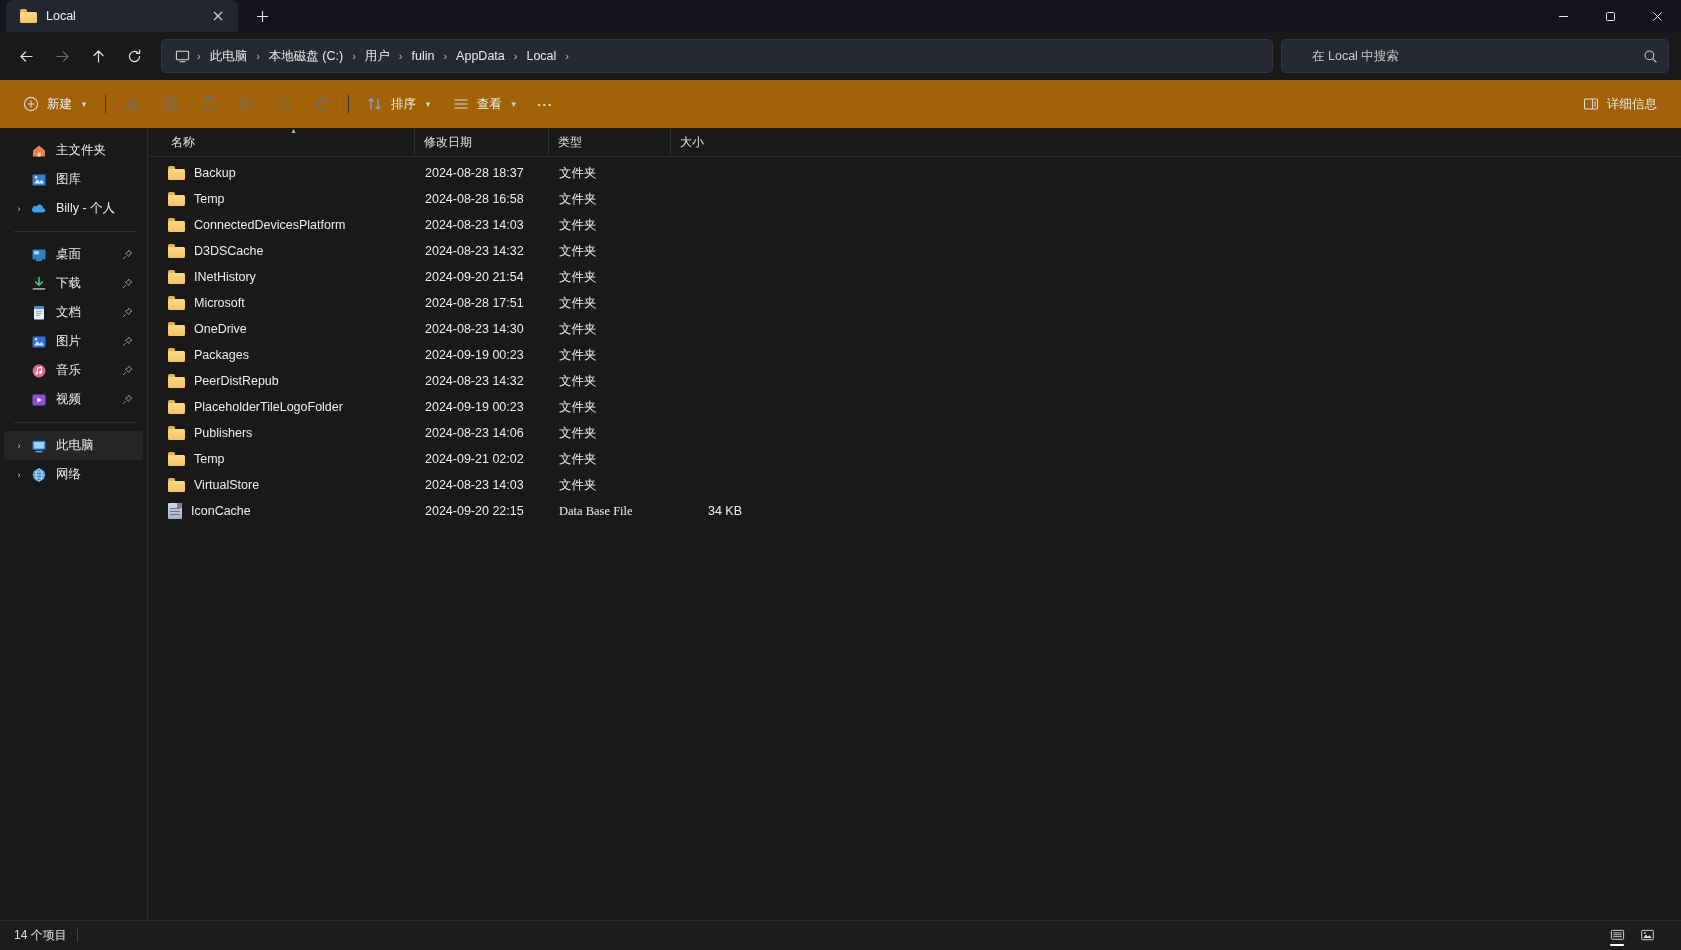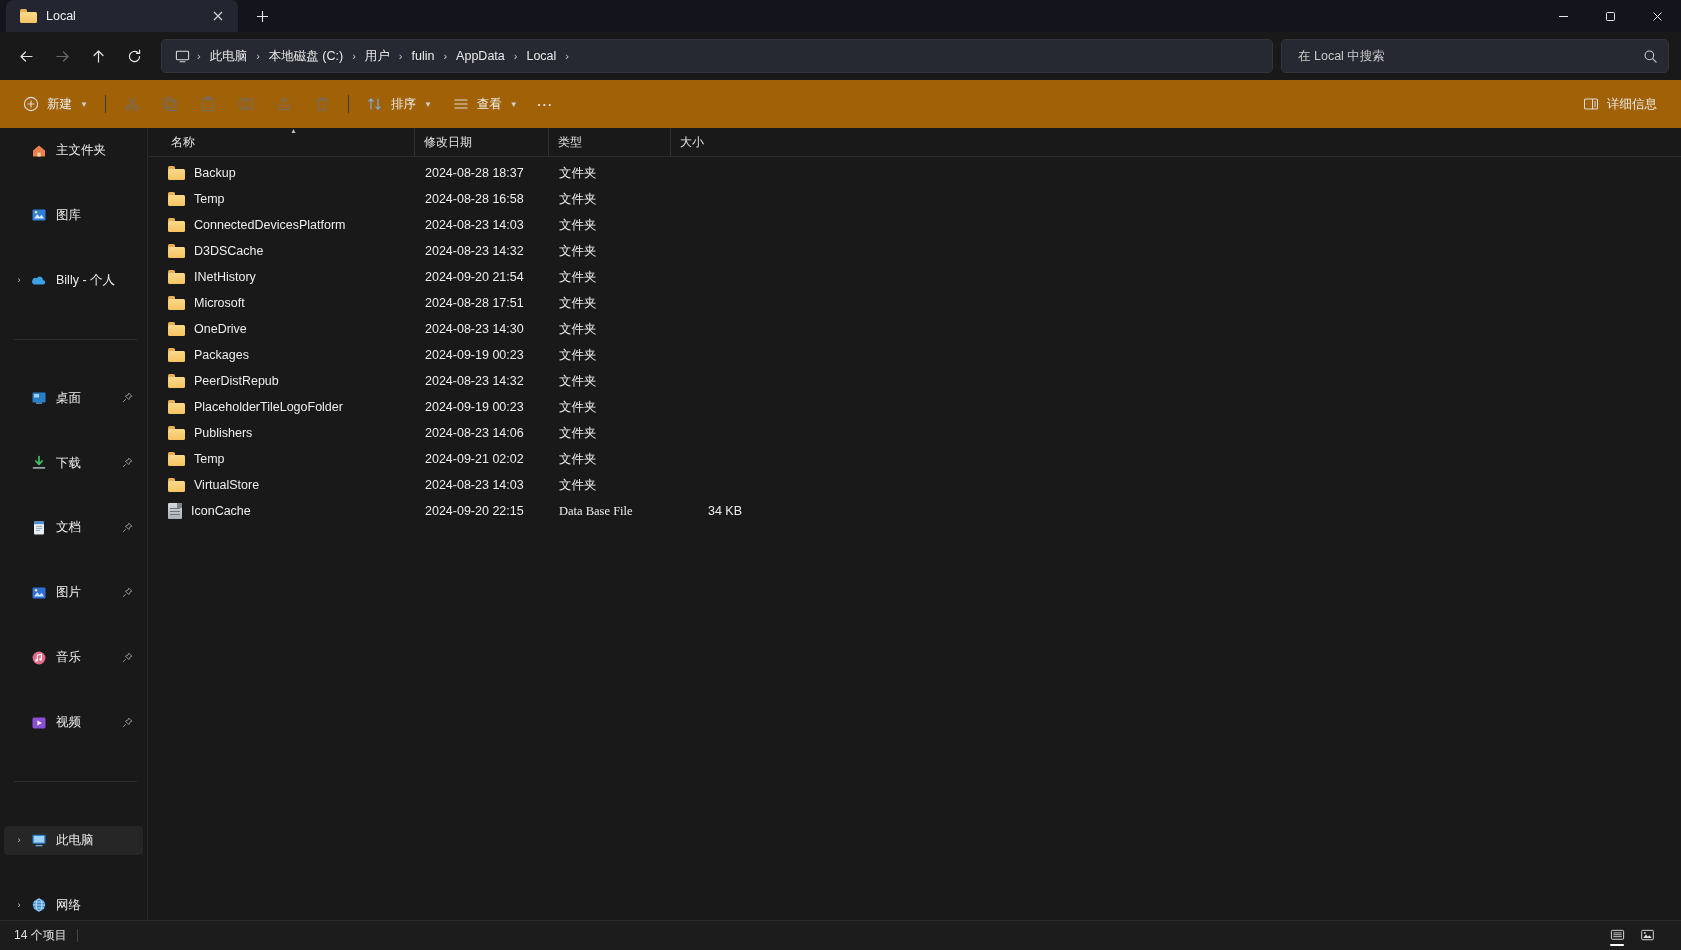--- a/index.html
+++ b/index.html
@@ -85,21 +85,21 @@
     display: flex; align-items: center;
   }
   .crumb-home { display: flex; align-items: center; padding: 0 5px; }
   .searchbox {
     width: 388px; height: 34px; flex: 0 0 auto;
     background: #262932;
     border: 1px solid #32353f;
     border-radius: 5px;
     margin-left: 8px;
     display: flex; align-items: center;
-    padding: 0 10px 0 16px;
+    padding: 0 10px 0 30px;
     justify-content: space-between;
   }
   .search-ph { font-size: 12.5px; color: #c9c9c9; }
 
   
   .cmdbar {
     height: 48px; min-height: 48px;
     background: #a16207;
     display: flex; align-items: center;
     padding: 0 14px 0 12px;
@@ -123,21 +123,20 @@
 
   
   .sidebar {
     width: 148px; flex: 0 0 148px;
     background: #191919;
     border-right: 1px solid #2a2a2a;
     padding-top: 8px;
     display: flex; flex-direction: column;
     position: relative;
     overflow: hidden;
-    justify-content: space-between;
   }
   .navitem {
     height: 29px; margin: 0 4px;
     border-radius: 4px;
     display: flex; align-items: center;
     position: relative;
     padding-left: 26px;
   }
   .navitem.selected { background: #262626; }
   .navitem .expander {

